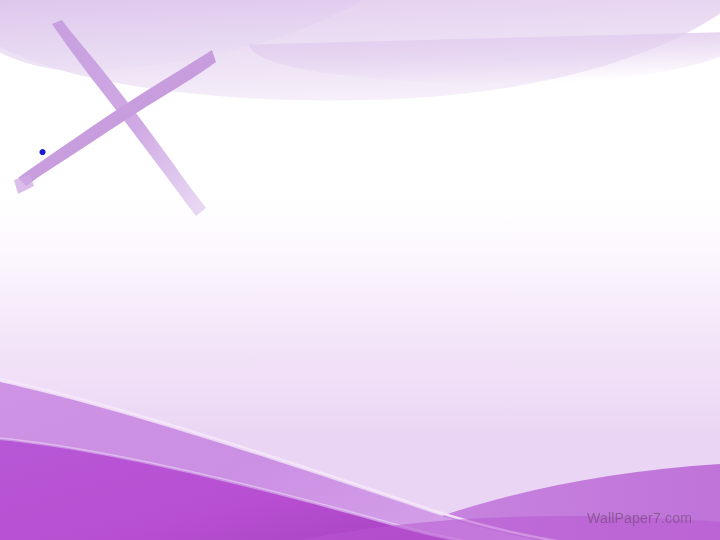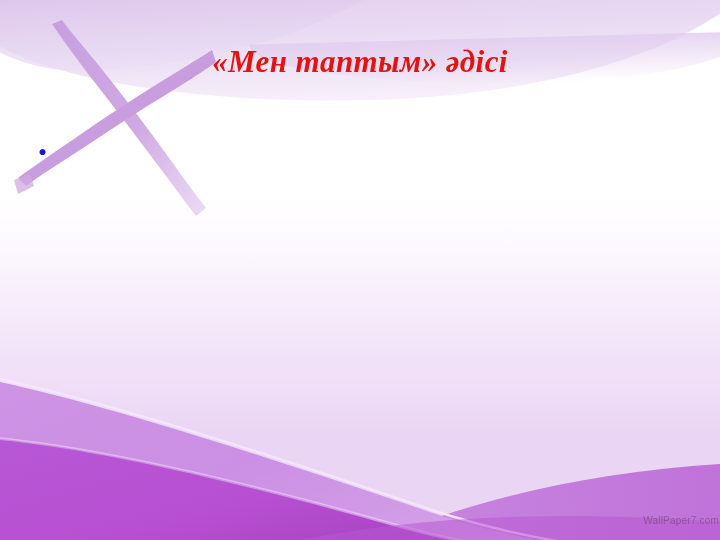--- a/index.html
+++ b/index.html
@@ -73,23 +73,23 @@
     font-size:25.5px;
     line-height:37px;
     font-style:italic;
     font-family:"Liberation Serif",serif;
     text-indent:34px;
     max-width:470px;
   }
 
   
   .watermark{
-    position:absolute;right:1px;bottom:14px;
+    position:absolute;right:28px;bottom:14px;
     font-family:"Liberation Sans",sans-serif;
-    font-size:10px;
+    font-size:14px;
     color:#6d4a72;
     opacity:.62;
     letter-spacing:.2px;
   }
 </style>
 </head>
 <body>
 
 <div id="slide">
 
@@ -143,21 +143,20 @@
     <path d="M0,22 C120,48 300,108 430,152 C520,182 620,196 720,200 L720,180 L0,180 Z" fill="url(#lg-light)"></path>
 
     <path d="M0,19 C120,45 300,105 432,150 C522,180 624,194 720,198" fill="none" stroke="#f6e7fb" stroke-width="2.4" opacity=".9"></path>
 
     <path d="M0,80 C120,92 280,134 400,168 C450,182 500,190 540,194 L540,180 L0,180 Z" fill="url(#lg-deep)"></path>
     <path d="M0,78 C120,90 282,132 402,166 C452,180 500,188 542,192" fill="none" stroke="#f0dcf8" stroke-width="1.6" opacity=".55"></path>
 
     <path d="M300,180 C420,156 560,150 720,162 L720,180 Z" fill="#b857d2" opacity=".55"></path>
   </svg>
 
-  <div class="title">«Мен таптым» әдісі</div>
 
   <div class="body-block">
     <span class="bullet">•</span>
   </div>
 
   <div class="watermark">WallPaper7.com</div>
 
 </div>
 
 </body></html>

